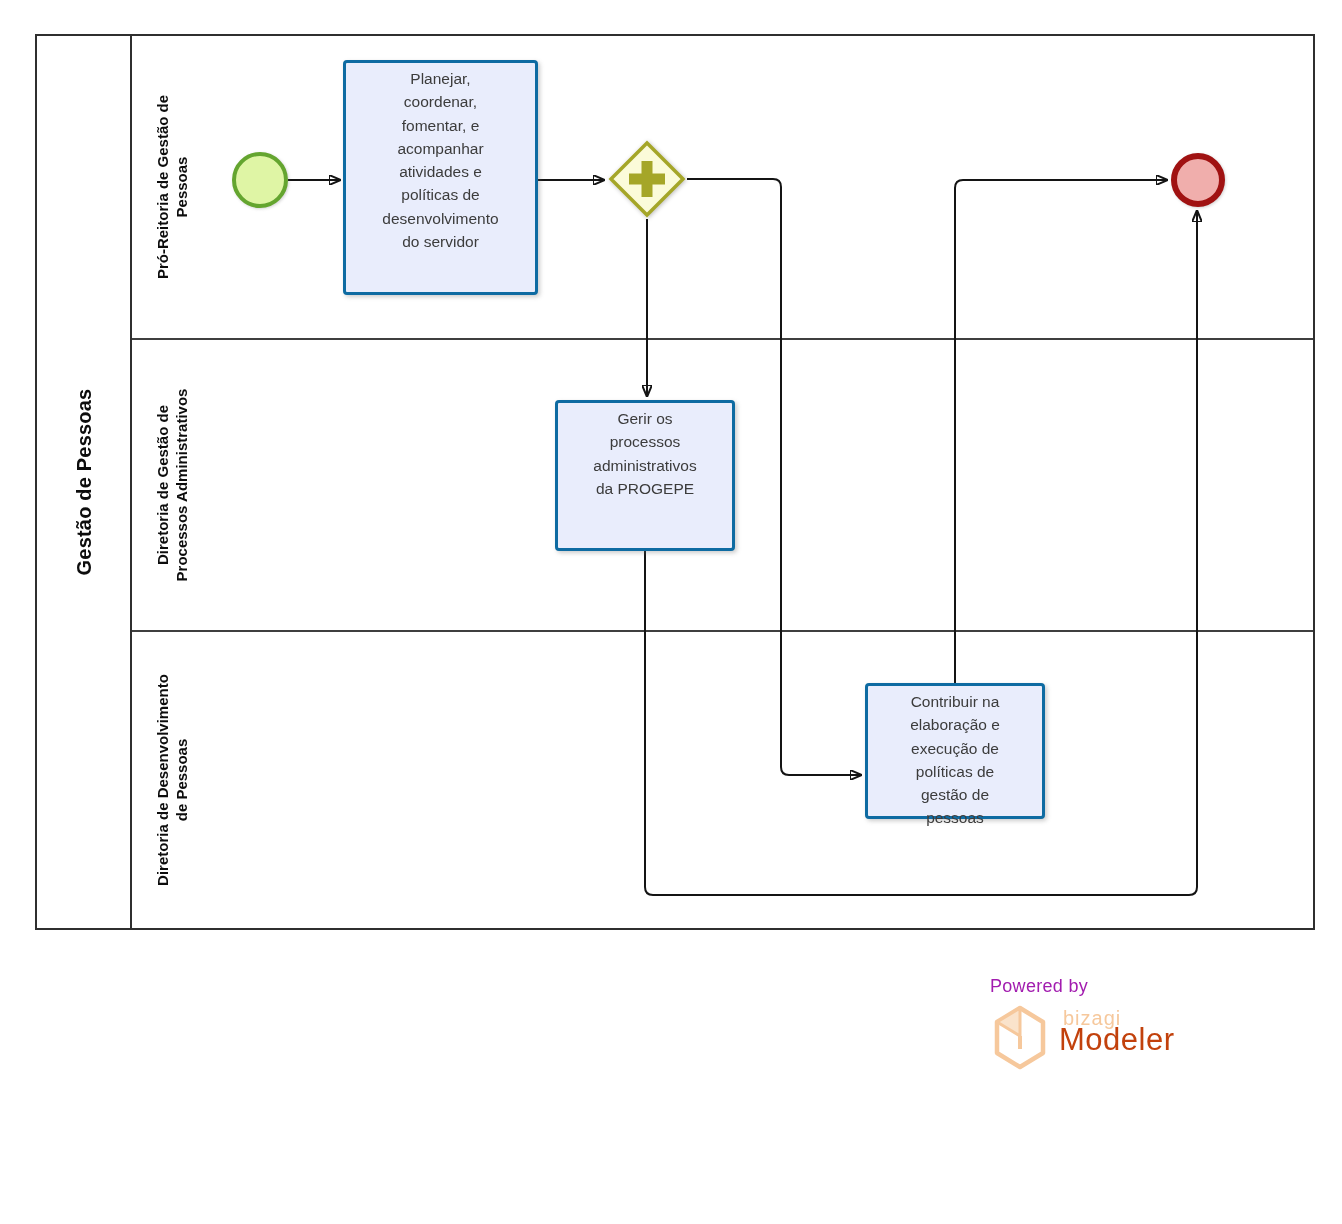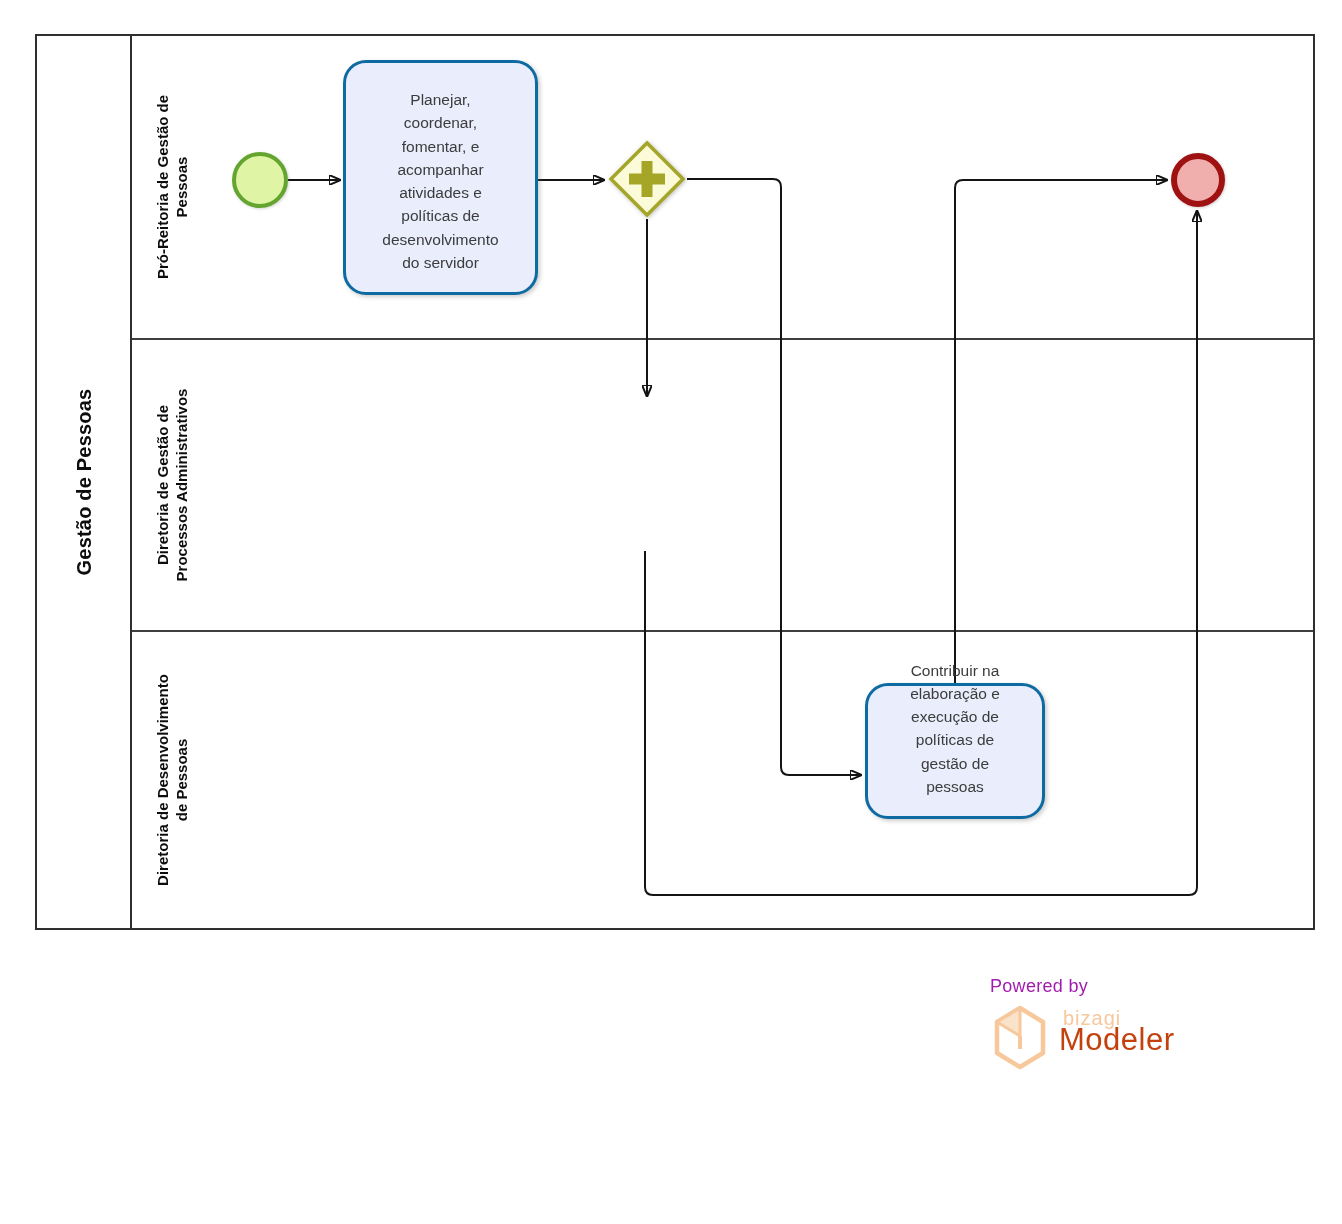--- a/index.html
+++ b/index.html
@@ -26,25 +26,25 @@
   .vtext {
     position:absolute; left:50%; top:50%;
     transform:translate(-50%,-50%) rotate(-90deg);
     text-align:center; white-space:pre-line; color:#0d0d0d;
   }
   .pool-title { font-size:20px; font-weight:bold; width:860px; letter-spacing:.2px; }
   .lane-label { font-size:15px; font-weight:bold; line-height:1.25; }
 
   
   .task {
-    position:absolute; background:#E9EDFC; border:3px solid #0E6BA2; border-radius:23px;
-    display:flex; align-items:flex-end; justify-content:center;
+    position:absolute; background:#E9EDFC; border:3px solid #0E6BA2; border-radius:4px;
+    display:flex; align-items:flex-start; justify-content:center;
     text-align:center; font-size:15.5px; line-height:1.5; color:#3c3c3c;
     white-space:pre-line; box-shadow:2px 2px 4px rgba(110,110,110,.35);
-    padding:18px;
+    padding:4px;
   }
   .task-1 { left:343px; top:60px;  width:195px; height:235px; }
   .task-2 { left:555px; top:400px; width:180px; height:151px; }
   .task-3 { left:865px; top:683px; width:180px; height:136px; }
 
   .event { position:absolute; border-radius:50%; box-sizing:content-box;
            box-shadow:1px 1px 3px rgba(110,110,110,.3); }
   .event-start { left:232px; top:152px; width:48px; height:48px;
                  border:4px solid #64A52F; background:#DFF5A5; }
   .event-end   { left:1171px; top:153px; width:42px; height:42px;
@@ -117,20 +117,26 @@
   <div class="task task-1">
     <span>Planejar,
 coordenar,
 fomentar, e
 acompanhar
 atividades e
 políticas de
 desenvolvimento
 do servidor</span>
   </div>
+  <div class="task task-2">
+    <span>Gerir os
+processos
+administrativos
+da PROGEPE</span>
+  </div>
   <div class="task task-3">
     <span>Contribuir na
 elaboração e
 execução de
 políticas de
 gestão de
 pessoas</span>
   </div>
 
   <svg class="gateway" viewBox="0 0 80 80">

